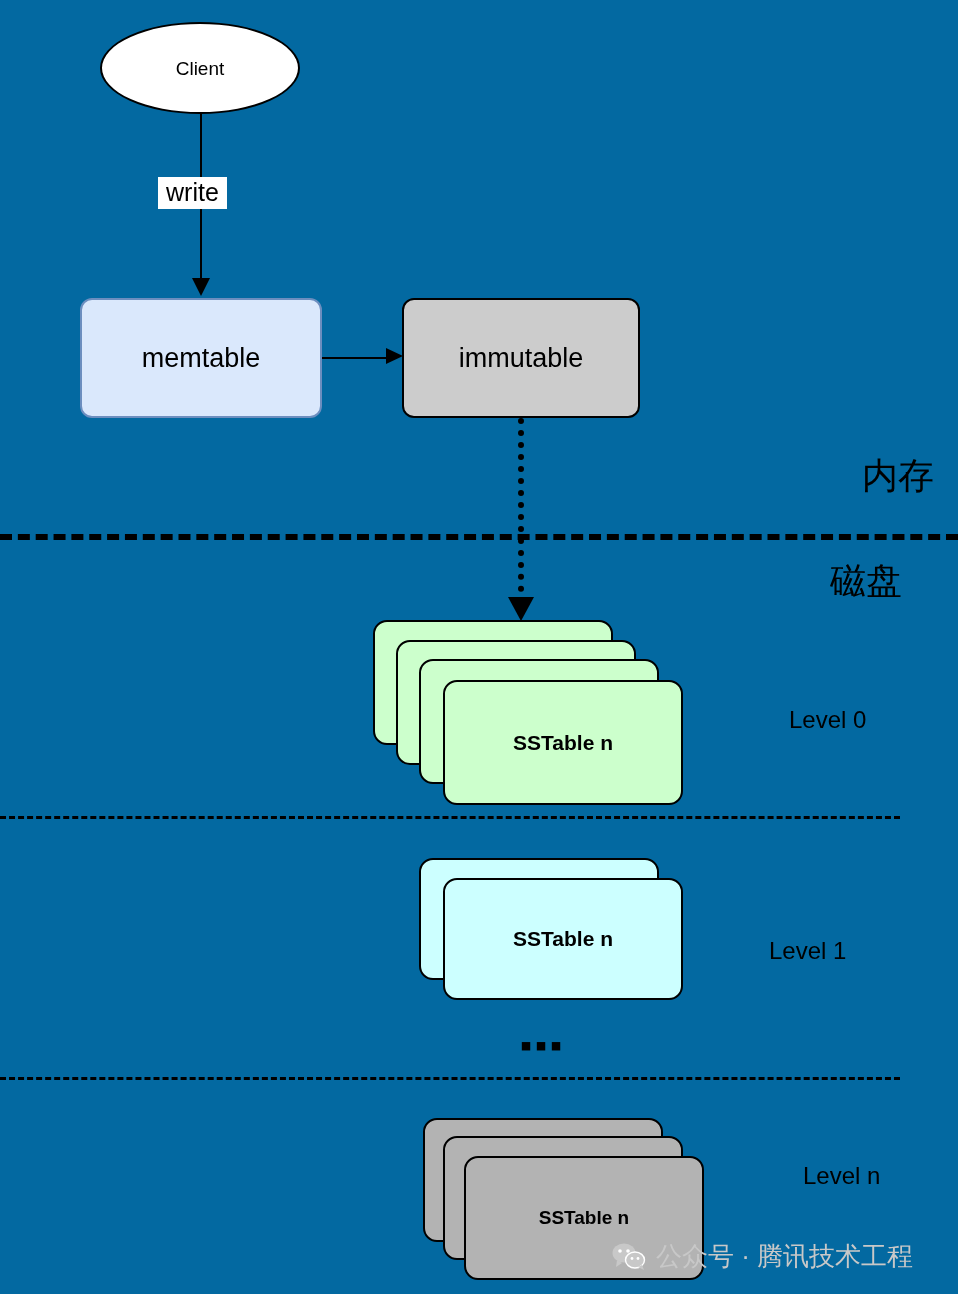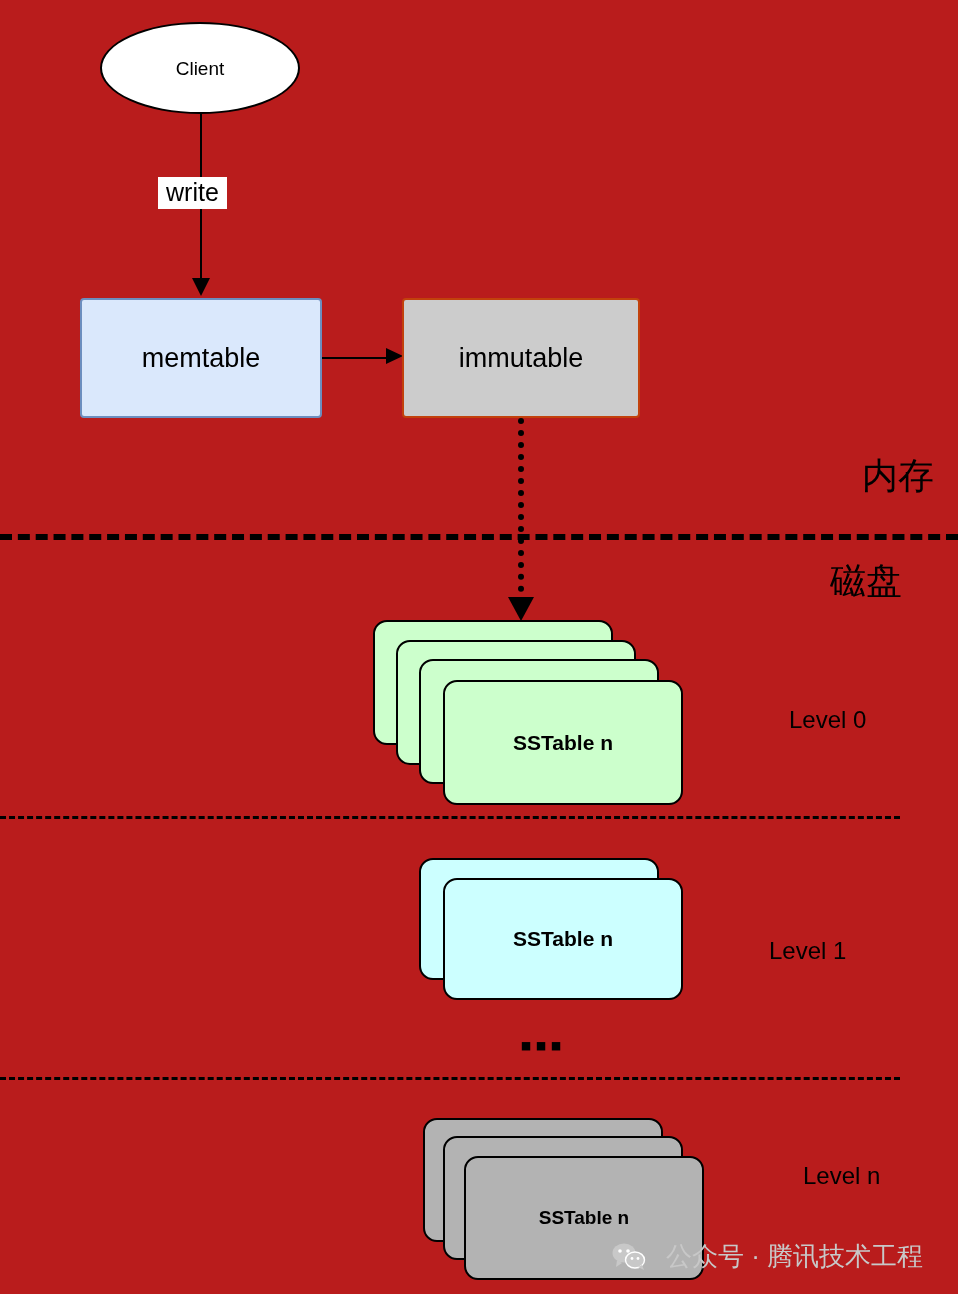--- a/index.html
+++ b/index.html
@@ -8,21 +8,21 @@
     background: #ffffff;
   }
   body {
     font-family: "Liberation Sans", "DejaVu Sans", sans-serif;
     color: #000000;
   }
   #canvas {
     position: relative;
     width: 958px;
     height: 1294px;
-    background: #b91c1c;
+    background: #0369a1;
     overflow: hidden;
   }
 
   
   .abs { position: absolute; }
 
   
   .client-ellipse {
     left: 100px;
     top: 22px;
@@ -68,39 +68,39 @@
     line-height: 1.1;
     text-align: right;
   }
 
   
   .node-box {
     box-sizing: border-box;
     display: flex;
     align-items: center;
     justify-content: center;
-    border-radius: 4px;
+    border-radius: 12px;
   }
   .memtable-box {
     left: 80px;
     top: 298px;
     width: 242px;
     height: 120px;
     background: #dae8fc;
     border: 2px solid #6c8ebf;
   }
   .memtable-label { font-size: 27px; }
 
   .immutable-box {
     left: 402px;
     top: 298px;
     width: 238px;
     height: 120px;
     background: #cccccc;
-    border: 2px solid #c2410c;
+    border: 2px solid #000000;
   }
   .immutable-label { font-size: 27px; }
 
   
   .mem-imm-line {
     left: 322px;
     top: 357px;
     width: 68px;
     height: 2px;
     background: #000000;
@@ -224,21 +224,21 @@
     top: 1242px;
     display: flex;
     align-items: center;
     gap: 10px;
     color: #c8c8c8;
     font-size: 26px;
     line-height: 1;
     white-space: nowrap;
   }
   .wechat-icon { width: 34px; height: 28px; display: block; }
-  .watermark-text { color: #c8c8c8; margin-left: 10px; }
+  .watermark-text { color: #c8c8c8; }
 </style>
 </head>
 <body>
 
 <div id="canvas">
 
   <div class="abs client-ellipse">
     <span class="client-label">Client</span>
   </div>
 

